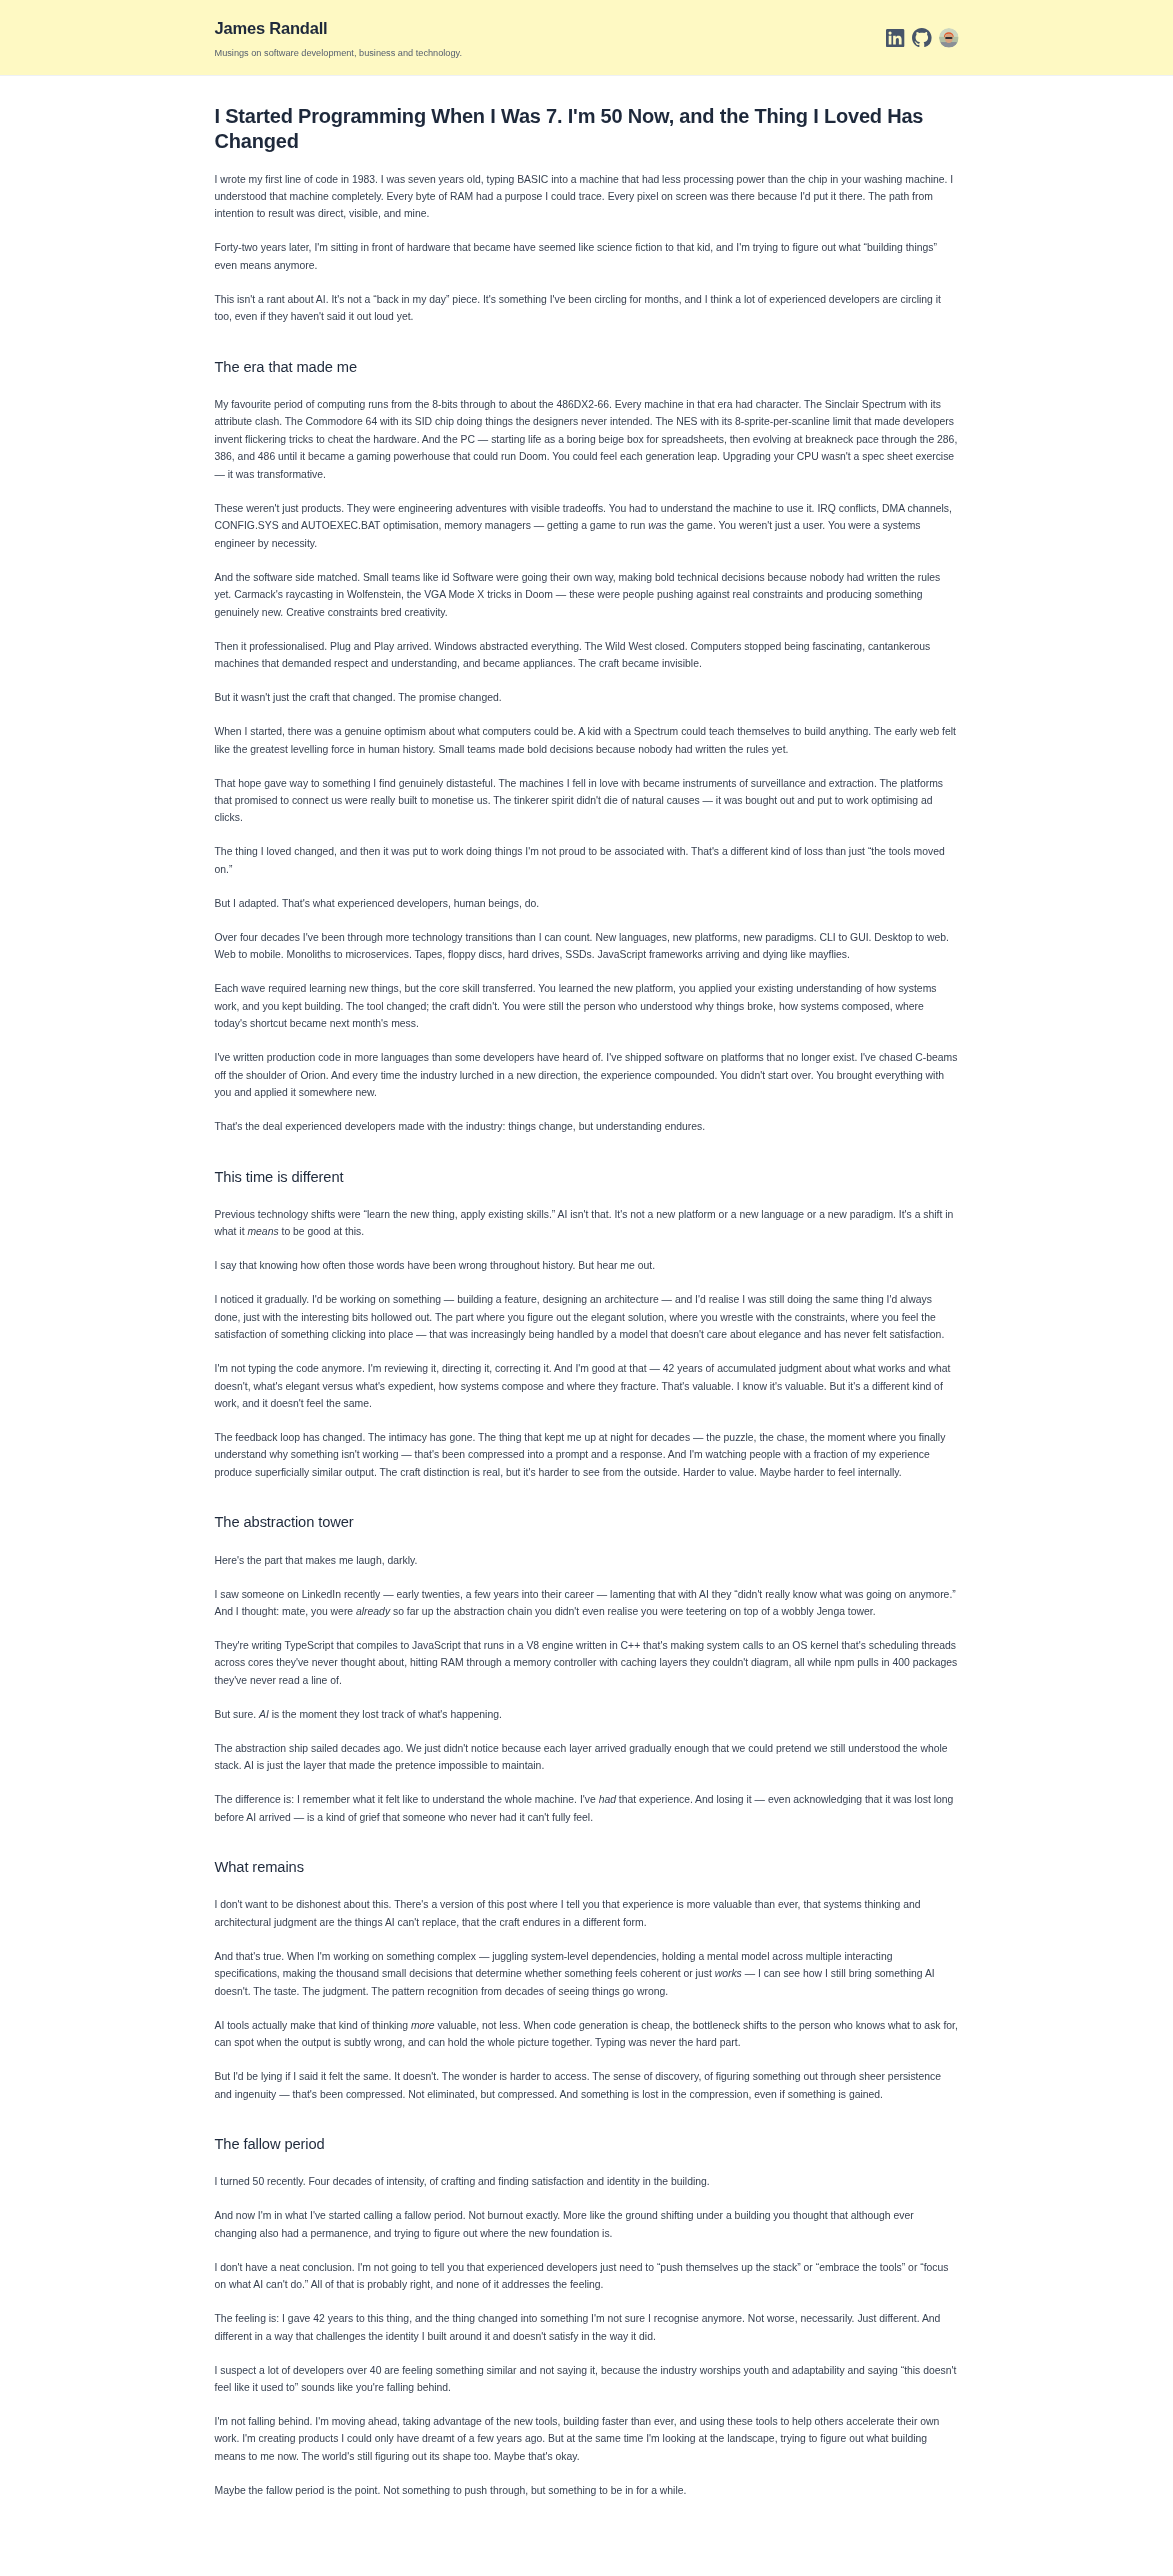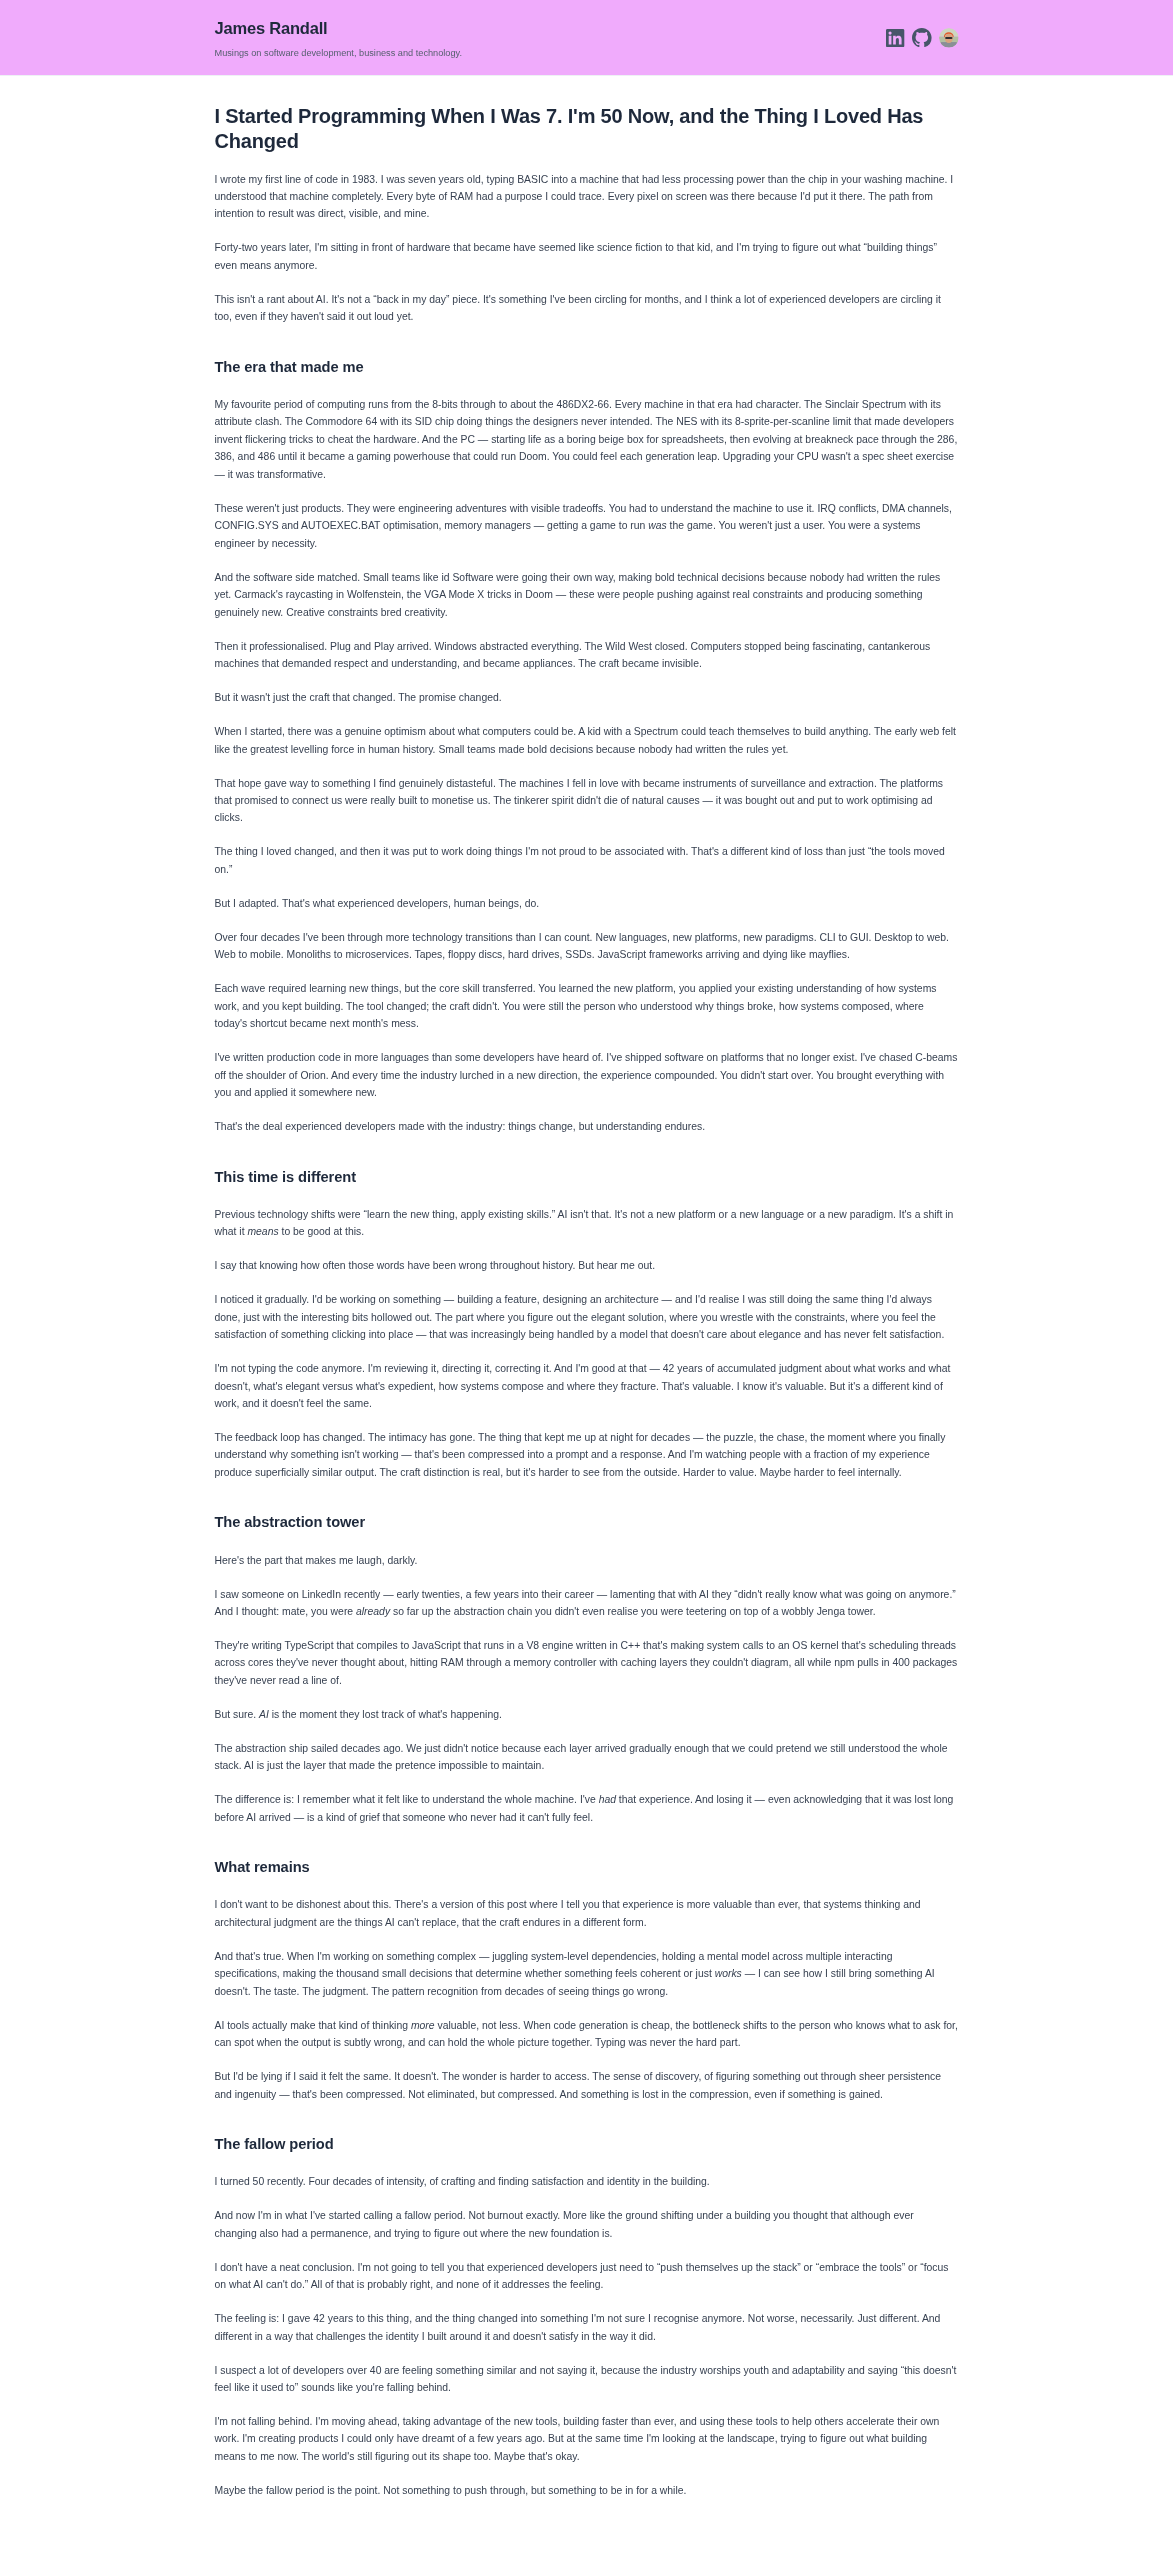--- a/index.html
+++ b/index.html
@@ -9,21 +9,21 @@
     color: #374151;
     font-family: "Liberation Sans", sans-serif;
     font-size: 10.4px;
     line-height: 1.68;
     min-height: 2576px;
   }
   .container { width: 744px; margin: 0 auto; }
 
   
   .site-header {
-    background: #f0abfc;
+    background: #fef9c3;
     border-bottom: 0.6px solid #eef1f5;
     padding: 14.7px 0 13.5px 0;
   }
   .site-header .container {
     display: flex;
     align-items: center;
     justify-content: space-between;
   }
   .site-title {
     margin: 0;
@@ -49,21 +49,21 @@
     font-weight: 700;
     letter-spacing: -0.2px;
     color: #1e293b;
     line-height: 1.25;
   }
   .article-body { margin-top: 6.1px; }
   .article-body p { margin: 16.5px 0; color: #374151; }
   .article-body h2 {
     margin: 29px 0 3.7px 0;
     font-size: 14.7px;
-    font-weight: 700;
+    font-weight: 400;
     color: #1e293b;
     letter-spacing: -0.1px;
   }
   .article-body em { font-style: italic; }
 </style>
 </head>
 <body>
 
 <header class="site-header">
   <div class="container">

